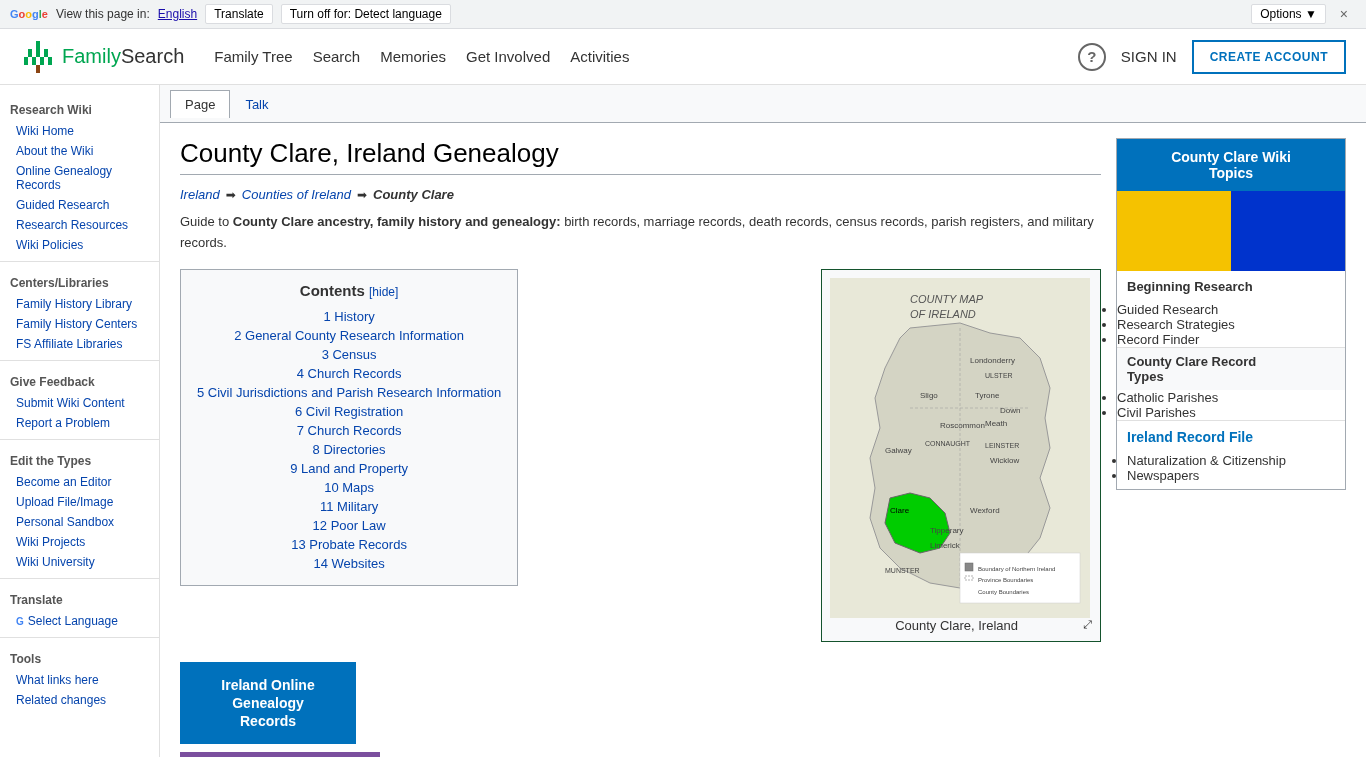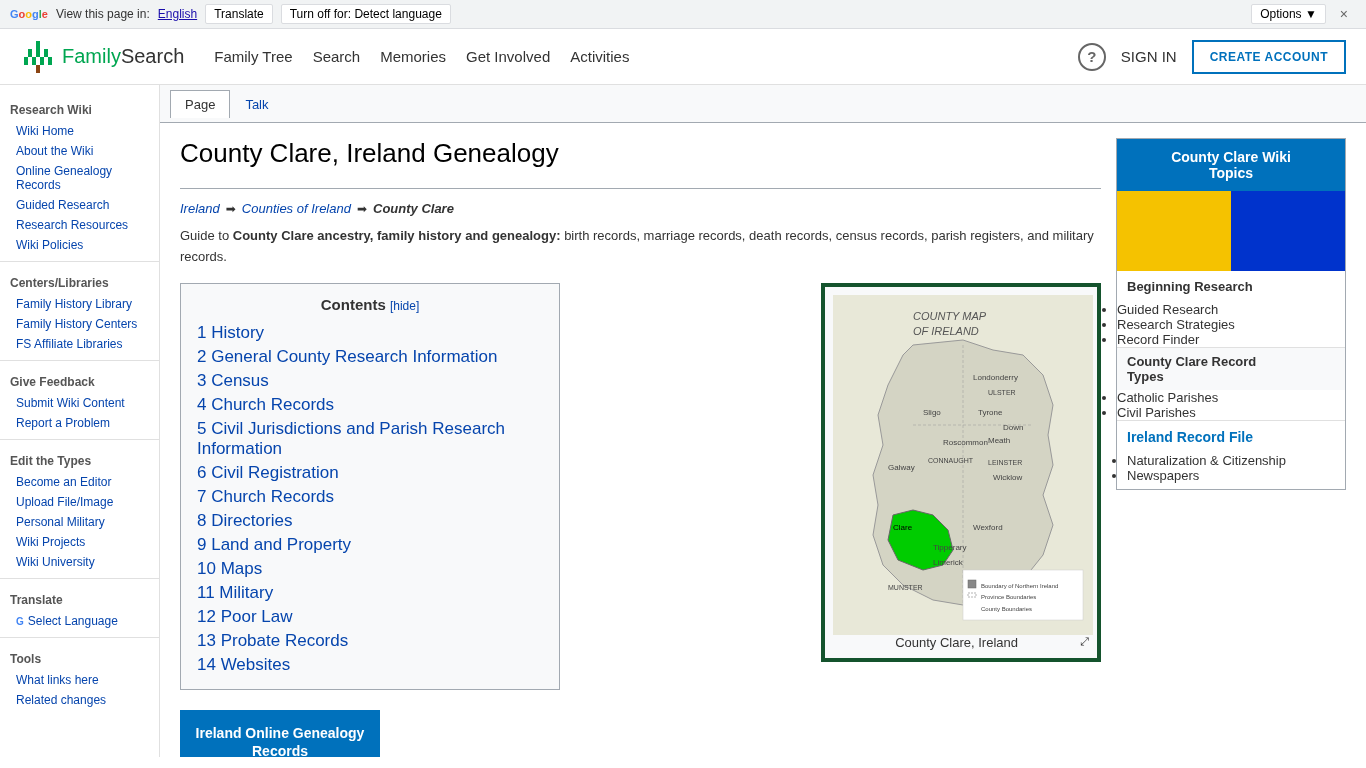--- a/index.html
+++ b/index.html
@@ -208,21 +208,21 @@
       display: flex;
       gap: 15px;
     }
     .page-main { flex: 1; }
     .page-sidebar { width: 230px; min-width: 230px; }
 
     .page-title {
       font-size: 26px;
       font-weight: normal;
       border-bottom: 1px solid #a2a9b1;
-      padding-bottom: 19px;
+      padding-bottom: 5px;
       margin-bottom: 12px;
       color: #000;
     }
     .breadcrumb {
       display: flex;
       align-items: center;
       gap: 6px;
       margin-bottom: 10px;
       font-size: 13px;
     }
@@ -252,27 +252,28 @@
     .contents-title {
       text-align: center;
       font-size: 15px;
       font-weight: bold;
       margin-bottom: 8px;
     }
     .contents-title a { color: #0645ad; text-decoration: none; font-size: 12px; font-weight: normal; }
     .contents-list { list-style: none; padding: 0; }
     .contents-list li {
       padding: 2px 0;
-      font-size: 17px;
+      font-size: 13px;
+      text-align: center;
     }
     .contents-list li a { color: #0645ad; text-decoration: none; }
 
     
     .map-container {
-      border: 4px solid #14532d;
+      border: 1px solid #14532d;
       padding: 8px;
       text-align: center;
       background: #f8f9fa;
       float: right;
       width: 280px;
       margin-left: 10px;
       margin-bottom: 10px;
     }
     .map-img {
       width: 260px;
@@ -286,21 +287,21 @@
     .action-buttons { clear: both; display: flex; flex-direction: column; gap: 8px; margin-top: 10px; }
     .btn-ireland {
       background: #0071bc;
       color: #fff;
       border: none;
       padding: 14px 10px;
       font-size: 14px;
       font-weight: bold;
       cursor: pointer;
       text-align: center;
-      width: 200px;
+      width: 176px;
       line-height: 1.3;
     }
     .btn-community {
       background: #7b4f9e;
       color: #fff;
       border: none;
       padding: 12px 10px;
       font-size: 14px;
       cursor: pointer;
       text-align: center;
@@ -420,21 +421,21 @@
     <a>Family History Centers</a>
     <a>FS Affiliate Libraries</a>
     <div class="sidebar-divider"></div>
     <div class="sidebar-section-title">Give Feedback</div>
     <a>Submit Wiki Content</a>
     <a>Report a Problem</a>
     <div class="sidebar-divider"></div>
     <div class="sidebar-section-title">Edit the Types</div>
     <a>Become an Editor</a>
     <a>Upload File/Image</a>
-    <a>Personal Military</a>
+    <a>Personal Sandbox</a>
     <a>Wiki Projects</a>
     <a>Wiki University</a>
     <div class="sidebar-divider"></div>
     <div class="sidebar-section-title">Translate</div>
     <a style="display:flex;align-items:center;gap:4px;">
       <span style="color:#4285f4;font-weight:bold;font-size:10px;">G</span>
       Select Language
     </a>
     <div class="sidebar-divider"></div>
     <div class="sidebar-section-title">Tools</div>

